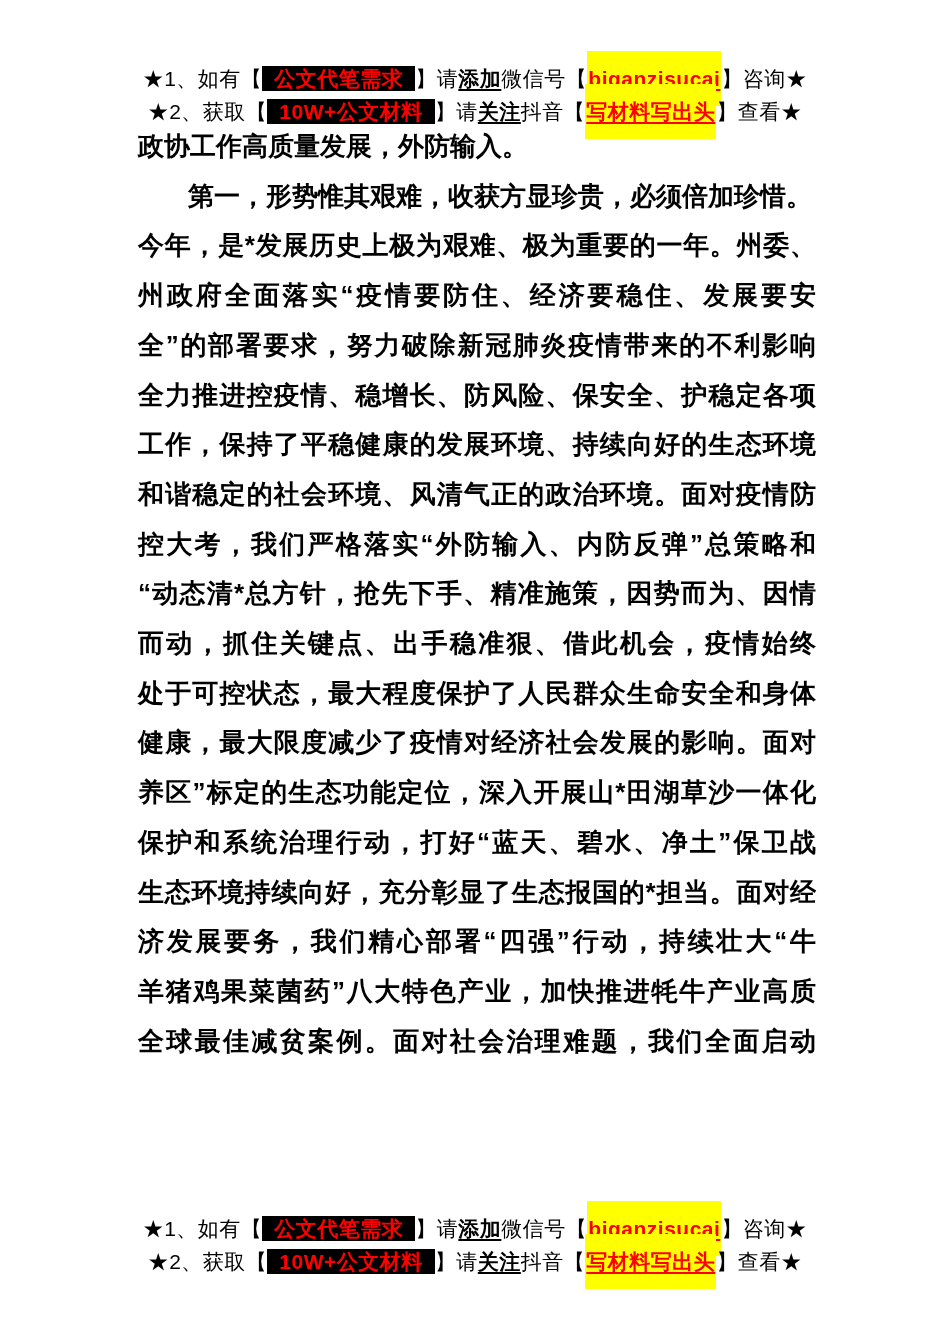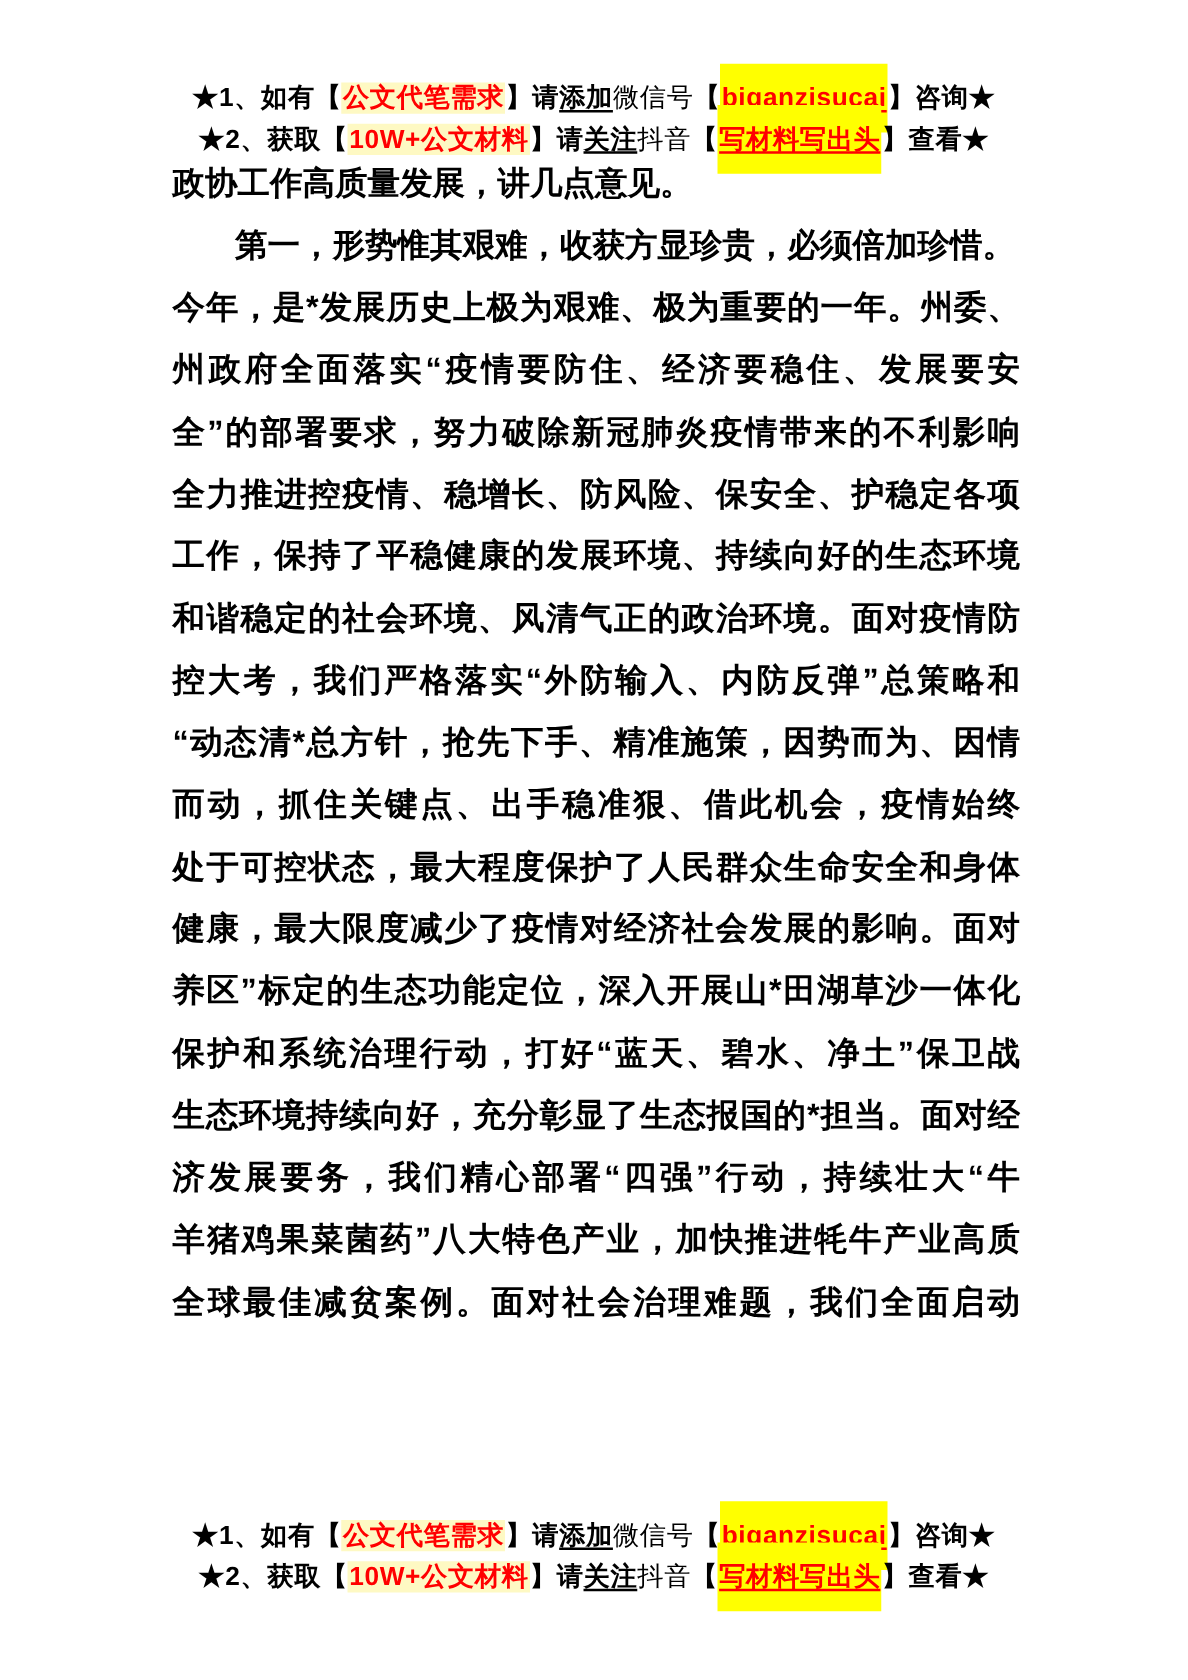--- a/index.html
+++ b/index.html
@@ -16,26 +16,26 @@
   .banner {
     position: absolute; left: 0; right: 0;
     text-align: center;
     font-size: 21px; line-height: 33px;
     font-weight: 700; color: #000000;
     letter-spacing: 0.5px;
   }
   .banner.top { top: 62px; }
   .banner.bottom { top: 1212px; }
   .banner-line { white-space: nowrap; }
-  .seg-b  { font-weight: 700; text-align: right; }
+  .seg-b  { font-weight: 400; text-align: right; }
   .seg-n  { font-weight: 400; }
   .seg-u  { font-weight: 700; text-decoration: underline; text-decoration-thickness: 2px; text-underline-offset: 3px; }
   .seg-hl {
-    font-weight: 700; color: #ff0000; background: #fef9c3;
-    padding: 1px 1px;
+    font-weight: 700; color: #ff0000; background: #000000;
+    padding: 1px 12px;
   }
   .seg-hlu {
     font-weight: 700; color: #ff0000; background: #ffff00;
     padding: 16px 1px;
     text-decoration: underline; text-decoration-thickness: 2px; text-underline-offset: 3px;
   }
 
   
   .doc-body {
     position: absolute; left: 138px; top: 122px; width: 678px;
@@ -59,21 +59,21 @@
   <div class="banner top">
     <div class="banner-line">
       <span class="seg-b">★1、如有【</span><span class="seg-hl">公文代笔需求</span><span class="seg-b">】请</span><span class="seg-u">添加</span><span class="seg-n">微信号</span><span class="seg-b">【</span><span class="seg-hlu">biganzisucai</span><span class="seg-b">】咨询★</span>
     </div>
     <div class="banner-line">
       <span class="seg-b">★2、获取【</span><span class="seg-hl">10W+公文材料</span><span class="seg-b">】请</span><span class="seg-u">关注</span><span class="seg-n">抖音</span><span class="seg-b">【</span><span class="seg-hlu">写材料写出头</span><span class="seg-b">】查看★</span>
     </div>
   </div>
 
   <div class="doc-body">
-    <div class="line short">政协工作高质量发展，讲几点意见。</div>
+    <div class="line short">政协工作高质量发展，外防输入。</div>
     <div class="line indent hang">第一，形势惟其艰难，收获方显珍贵，必须倍加珍惜。</div>
     <div class="line">今年，是*发展历史上极为艰难、极为重要的一年。州委、</div>
     <div class="line">州政府全面落实“疫情要防住、经济要稳住、发展要安</div>
     <div class="line">全”的部署要求，努力破除新冠肺炎疫情带来的不利影响</div>
     <div class="line">全力推进控疫情、稳增长、防风险、保安全、护稳定各项</div>
     <div class="line">工作，保持了平稳健康的发展环境、持续向好的生态环境</div>
     <div class="line">和谐稳定的社会环境、风清气正的政治环境。面对疫情防</div>
     <div class="line">控大考，我们严格落实“外防输入、内防反弹”总策略和</div>
     <div class="line">“动态清*总方针，抢先下手、精准施策，因势而为、因情</div>
     <div class="line">而动，抓住关键点、出手稳准狠、借此机会，疫情始终</div>

